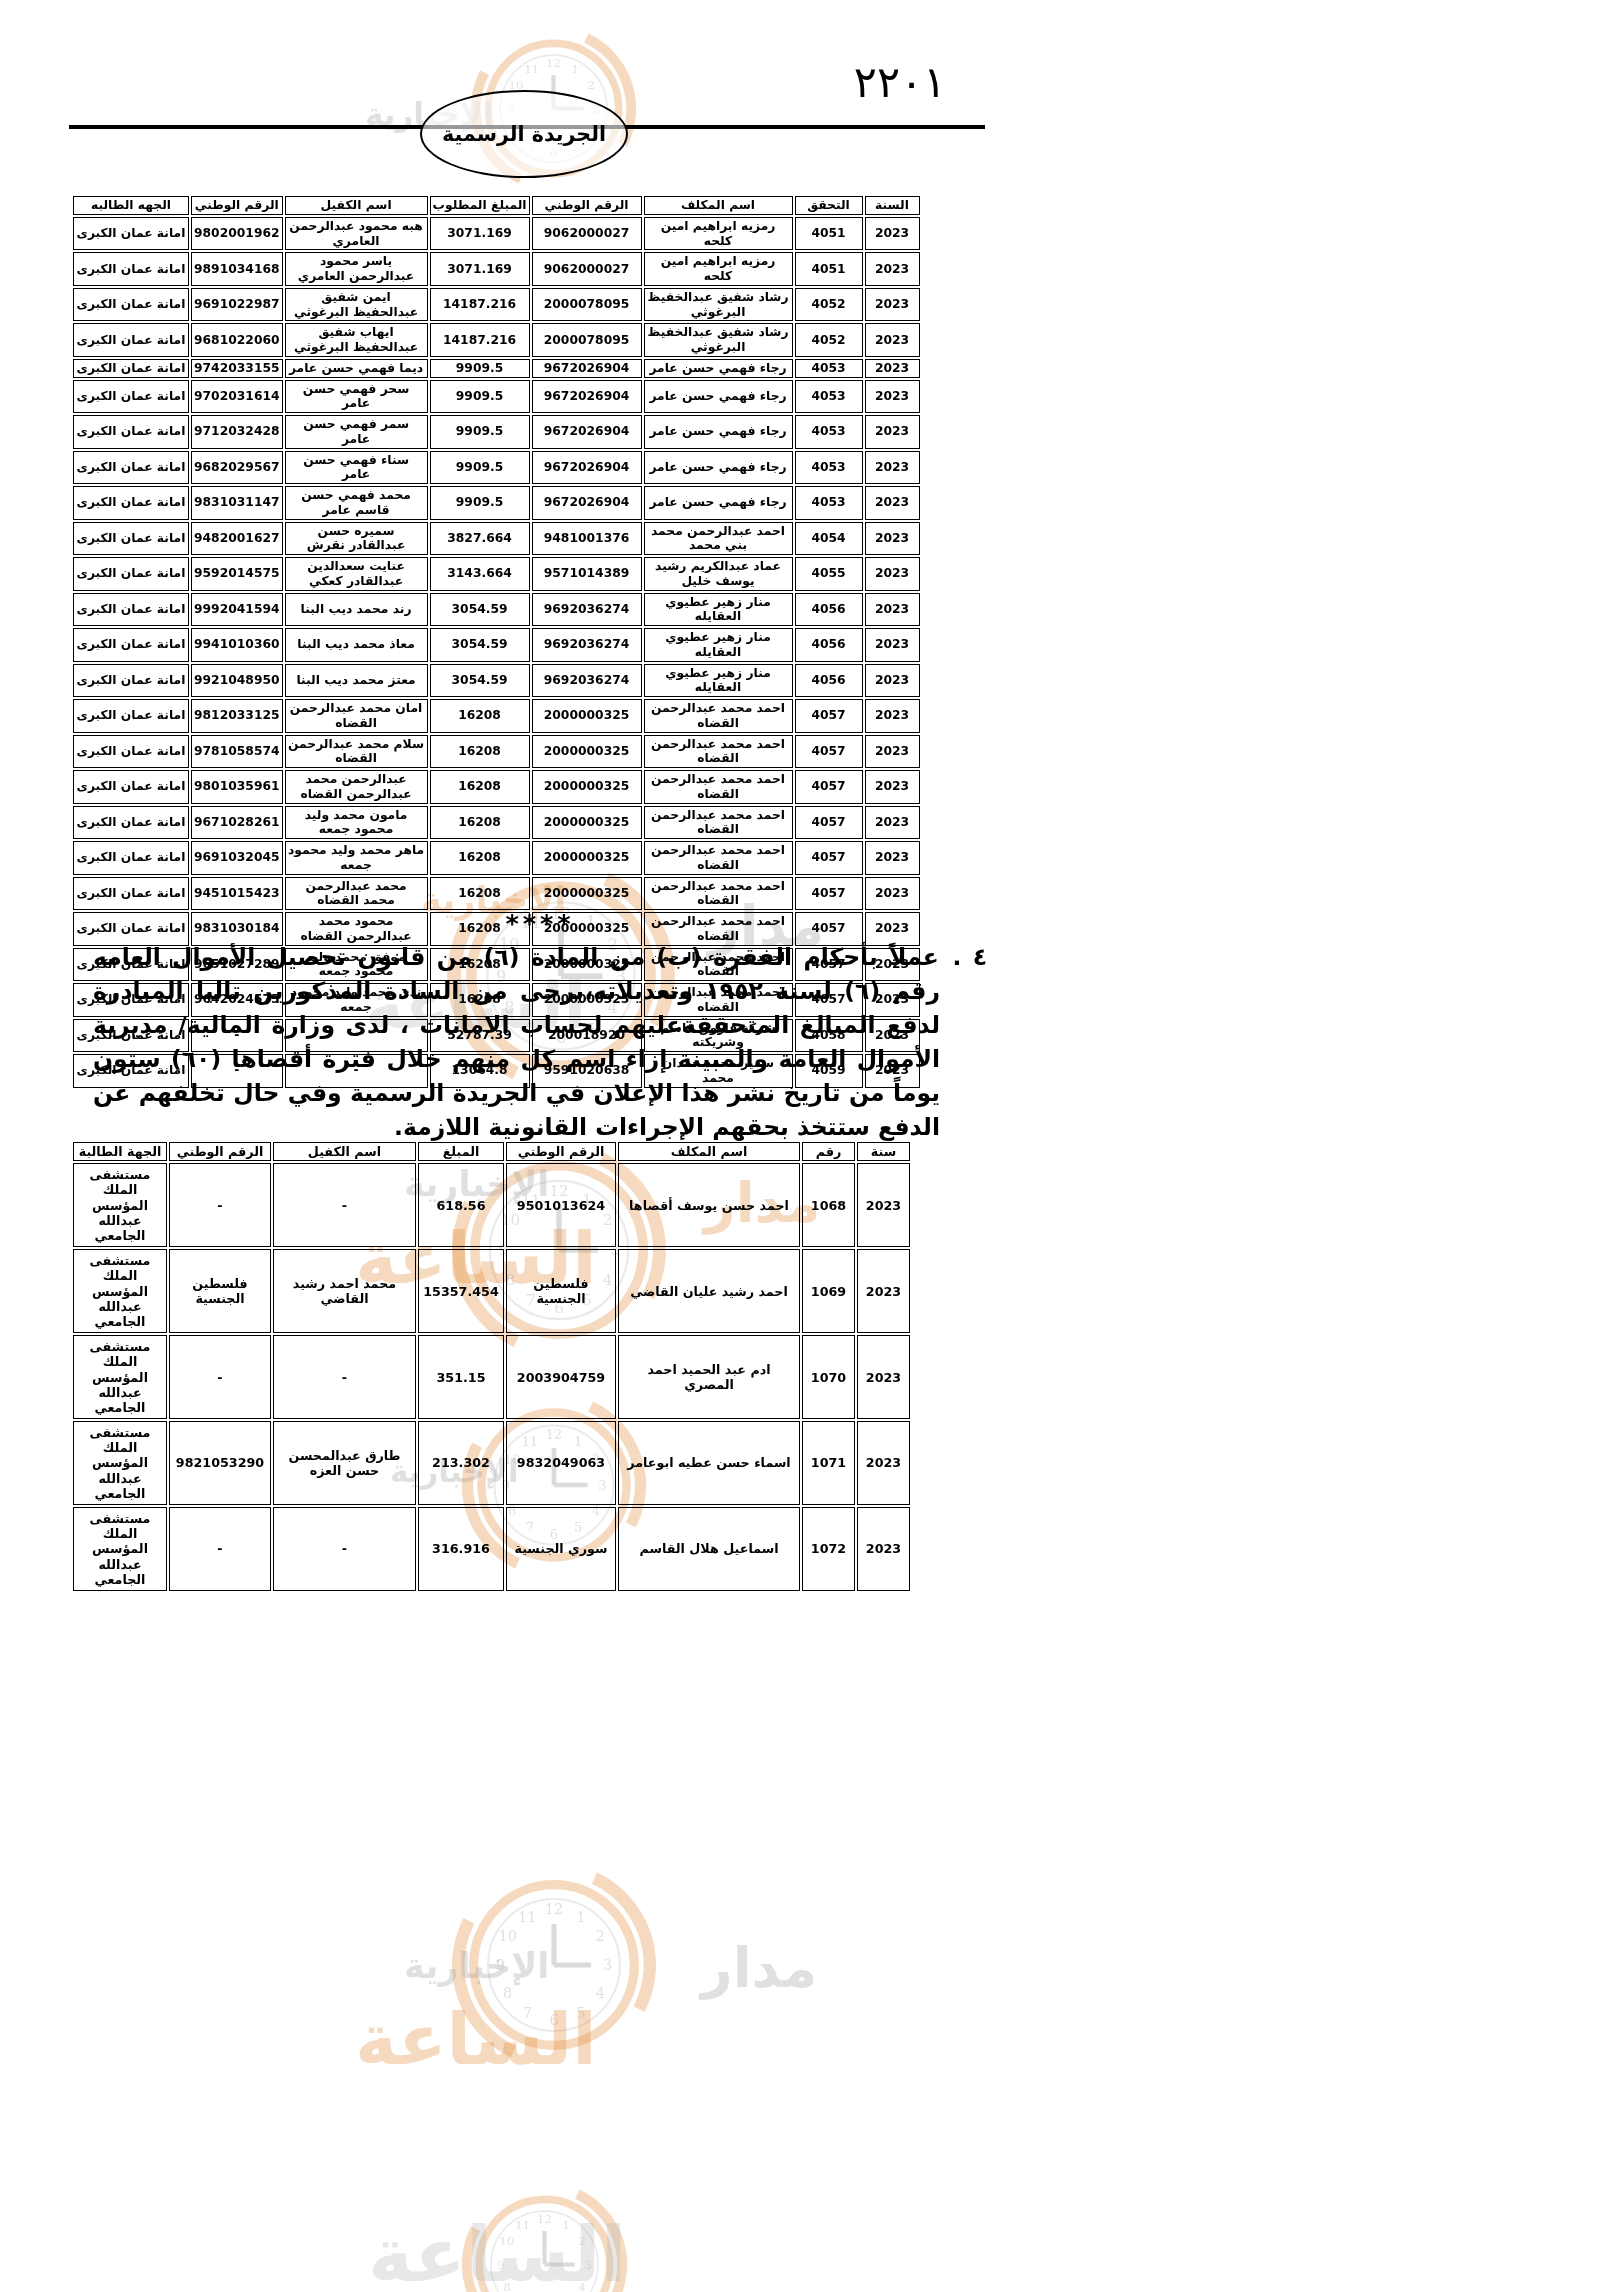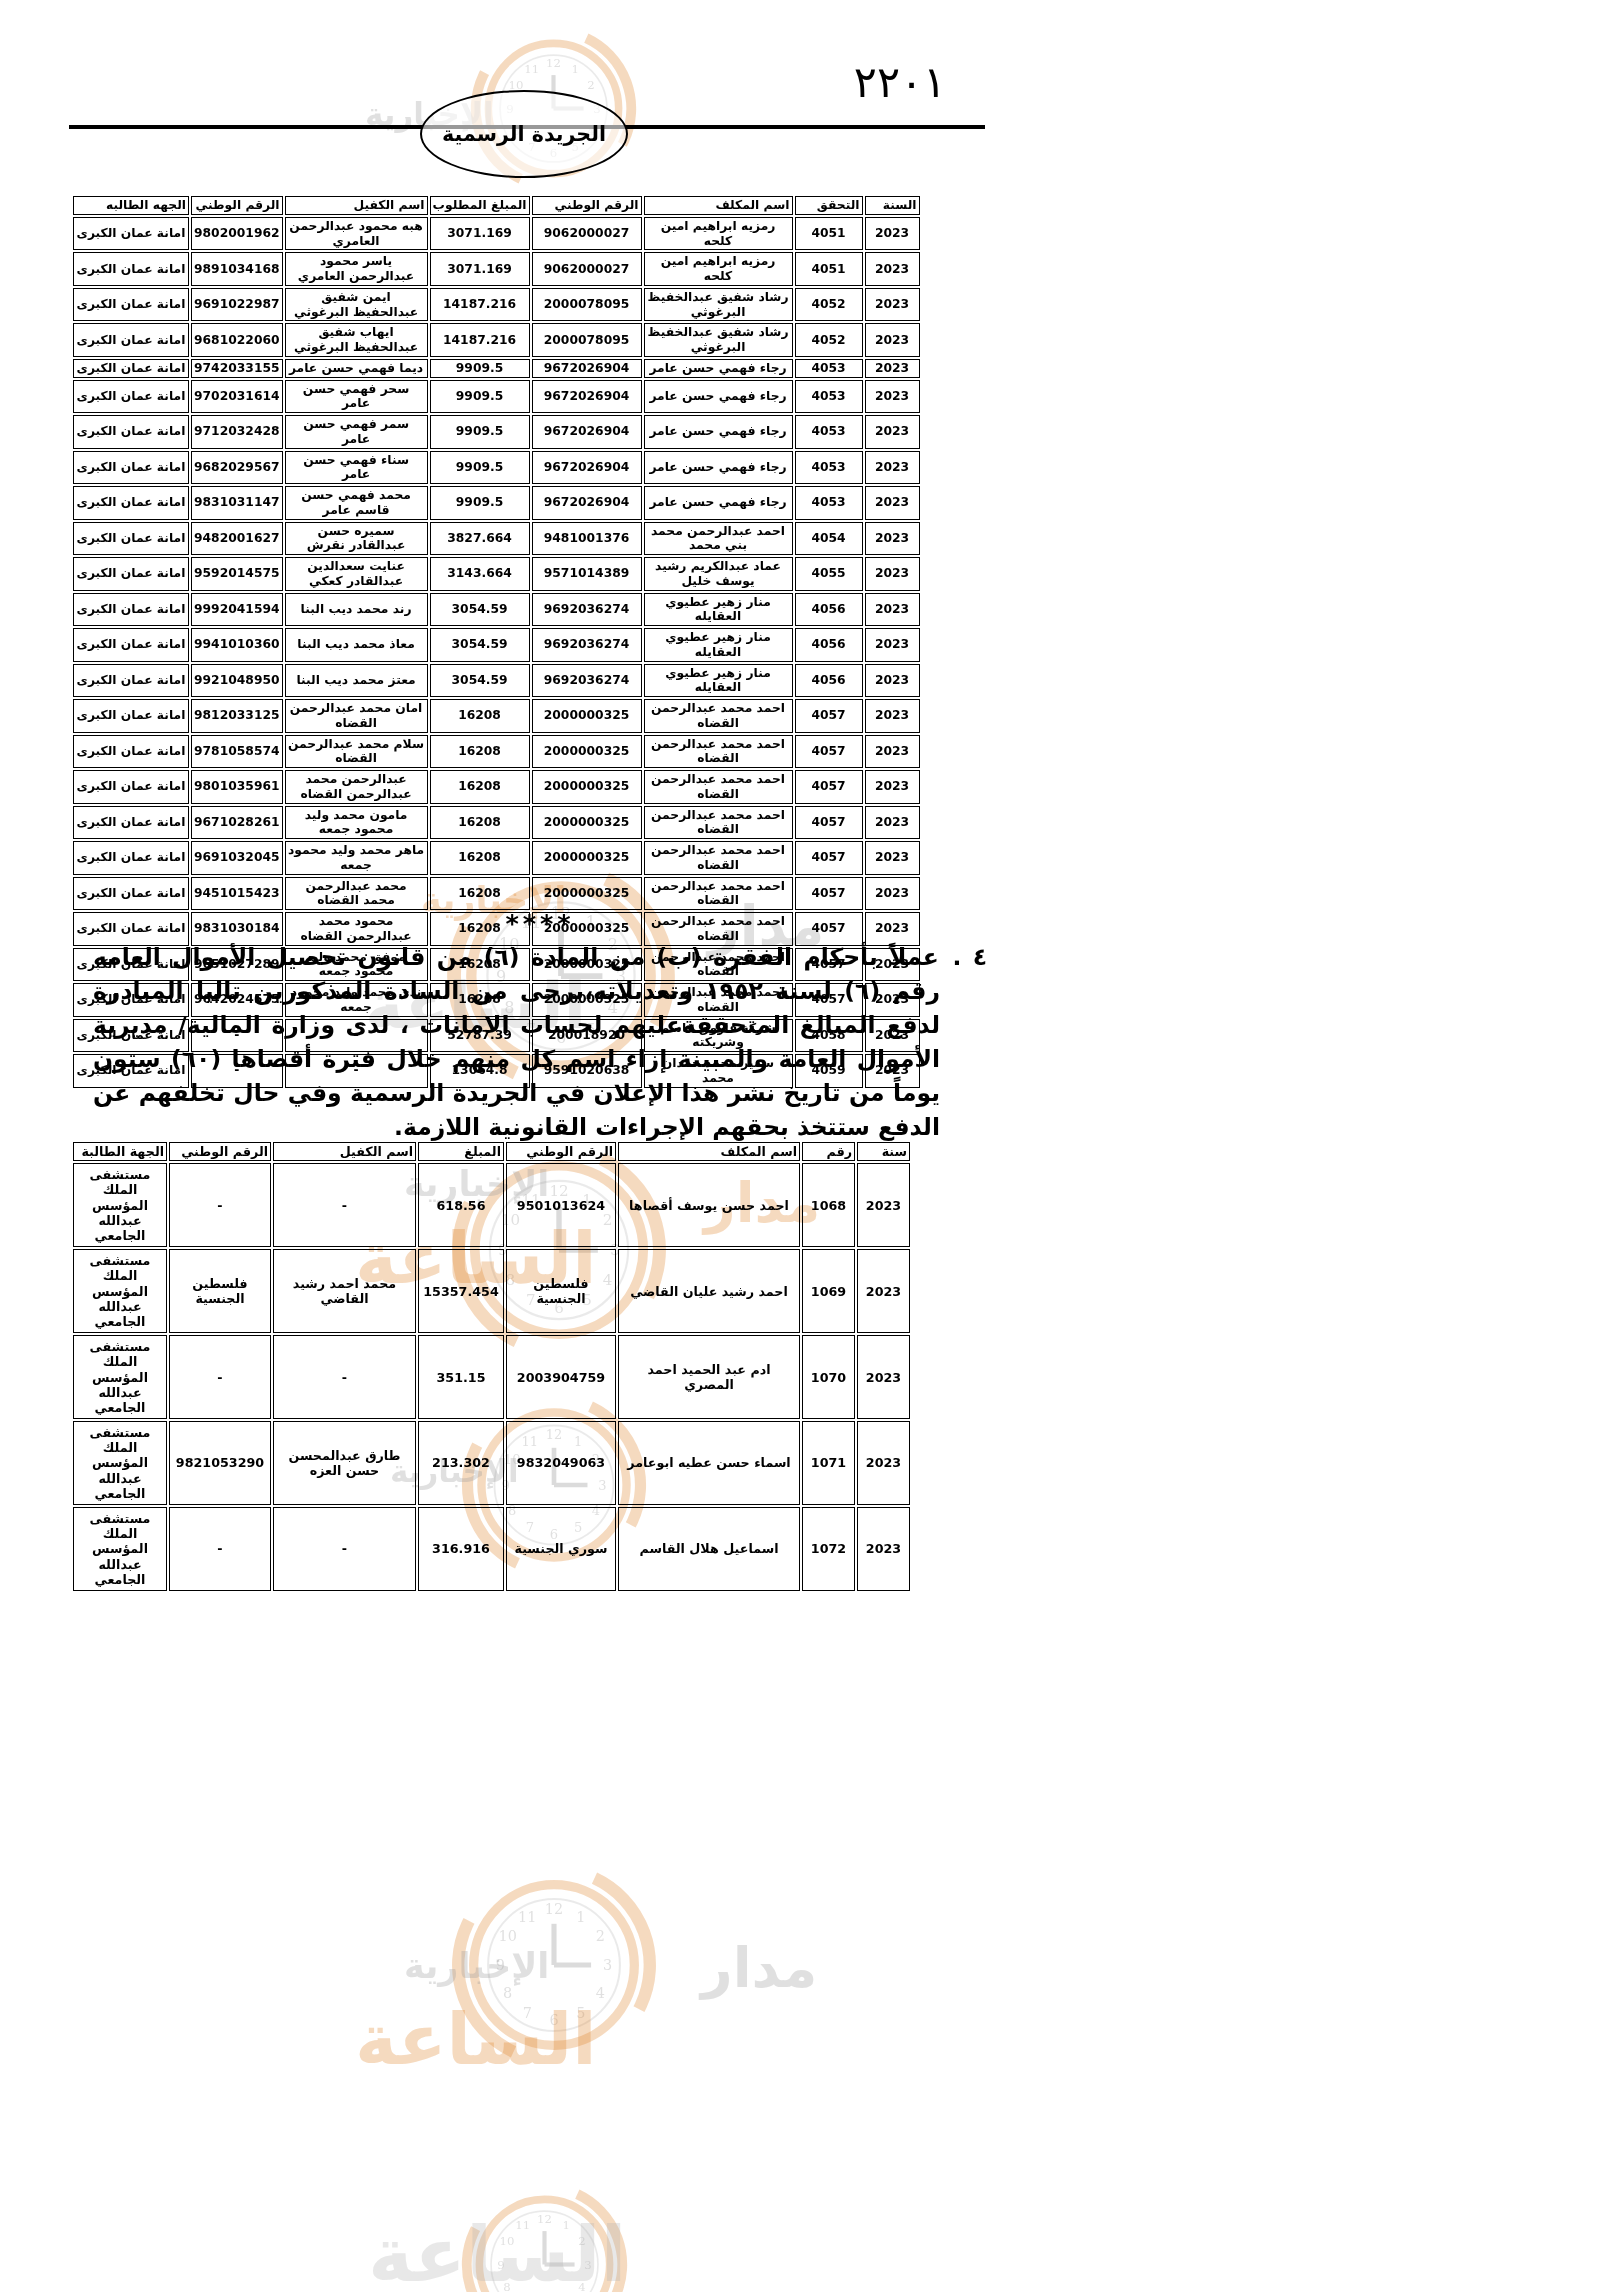--- a/index.html
+++ b/index.html
@@ -52,21 +52,21 @@
   }
   .gz-table th, .gz-table td {
     border:1px solid #000;
     text-align:center; vertical-align:middle;
     font-weight:bold;
     padding:1px 2px;
     line-height:1.2;
     background:transparent;
     overflow:hidden;
   }
-  .gz-table th { white-space:nowrap;text-align:right; }
+  .gz-table th { white-space:nowrap; }
 
   #table1 { top:194px; left:71px; font-size:12.3px; }
   #table1 th:nth-child(1){width:55px;}
   #table1 th:nth-child(2){width:68px;}
   #table1 th:nth-child(3){width:149px;}
   #table1 th:nth-child(4){width:110px;}
   #table1 th:nth-child(5){width:94px;margin-top:20px;}
   #table1 th:nth-child(6){width:143px;}
   #table1 th:nth-child(7){width:90px;}
   #table1 th:nth-child(8){width:116px;}

